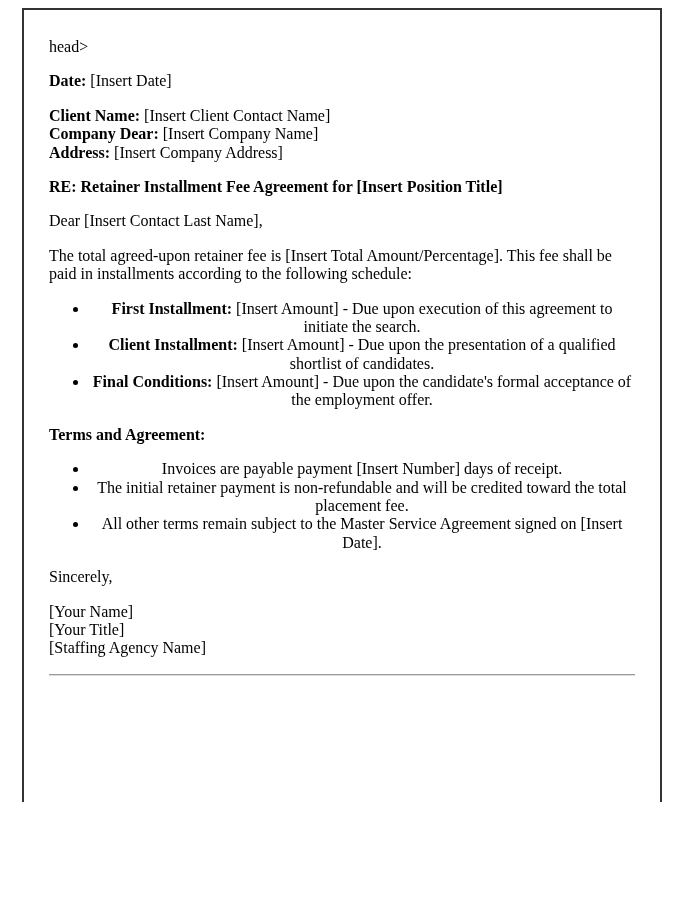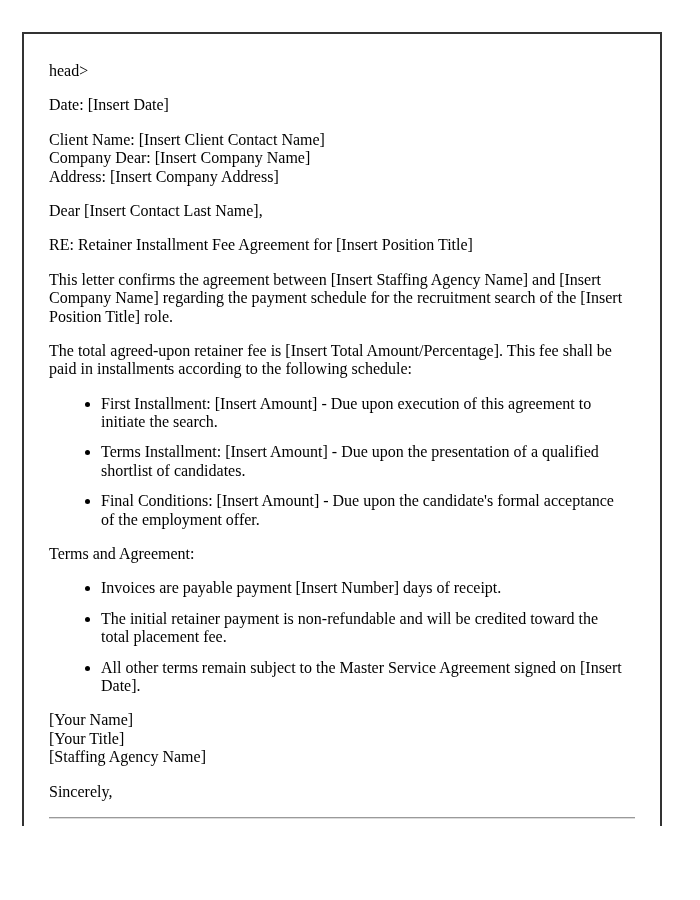--- a/index.html
+++ b/index.html
@@ -12,85 +12,85 @@
   body {
     font-family: "Liberation Serif", "DejaVu Serif", serif;
     font-size: 16px;
     line-height: 1.15;
     color: #000000;
     position: relative;
   }
   .page {
     position: absolute;
     left: 22px;
-    top: 32px;
+    top: 8px;
     width: 586px;
     height: 780px;
     border: 2px solid #333333;
     border-bottom: none;
     padding: 12px 25px 0 25px;
     overflow: hidden;
     background: #ffffff;
   }
   p {
     margin: 16px 0;
   }
   ul {
     margin: 16px 0;
     padding-left: 40px;
   }
   li {
-    margin: 12px;
+    margin: 0;
+    text-align: center;
   }
   hr.sig-rule {
     margin: 8px 0;
     height: 0;
     border: none;
     border-top: 1px solid #9a9a9a;
     border-bottom: 1px solid #dcdcdc;
   }
-  b { font-weight: normal; }
+  b { font-weight: bold; }
 </style>
 </head>
 <body>
 
 <div class="page">
 
   <p>head&gt;</p>
 
   <p><b>Date:</b> <span>[Insert Date]</span></p>
 
   <p><b>Client Name:</b> <span>[Insert Client Contact Name]</span><br>
   <b>Company Dear:</b> <span>[Insert Company Name]</span><br>
   <b>Address:</b> <span>[Insert Company Address]</span></p>
 
+  <p><b>RE: Retainer Installment Fee Agreement for [Insert Position Title]</b></p>
+
   <p>Dear [Insert Contact Last Name],</p>
 
-  <p><b>RE: Retainer Installment Fee Agreement for [Insert Position Title]</b></p>
-
-  <p>This letter confirms the agreement between [Insert Staffing Agency Name] and [Insert Company Name] regarding the payment schedule for the recruitment search of the [Insert Position Title] role.</p>
 
   <p>The total agreed-upon retainer fee is [Insert Total Amount/Percentage]. This fee shall be paid in installments according to the following schedule:</p>
 
   <ul>
     <li><b>First Installment:</b> <span>[Insert Amount] - Due upon execution of this agreement to initiate the search.</span></li>
-    <li><b>Terms Installment:</b> <span>[Insert Amount] - Due upon the presentation of a qualified shortlist of candidates.</span></li>
+    <li><b>Client Installment:</b> <span>[Insert Amount] - Due upon the presentation of a qualified shortlist of candidates.</span></li>
     <li><b>Final Conditions:</b> <span>[Insert Amount] - Due upon the candidate's formal acceptance of the employment offer.</span></li>
   </ul>
 
   <p><b>Terms and Agreement:</b></p>
 
   <ul>
     <li>Invoices are payable payment [Insert Number] days of receipt.</li>
     <li>The initial retainer payment is non-refundable and will be credited toward the total placement fee.</li>
     <li>All other terms remain subject to the Master Service Agreement signed on [Insert Date].</li>
   </ul>
 
 
+  <p>Sincerely,</p>
+
   <p><span>[Your Name]</span><br>
   <span>[Your Title]</span><br>
   <span>[Staffing Agency Name]</span></p>
-
-  <p>Sincerely,</p>
 
   <hr class="sig-rule">
 
 </div>
 
 </body></html>

